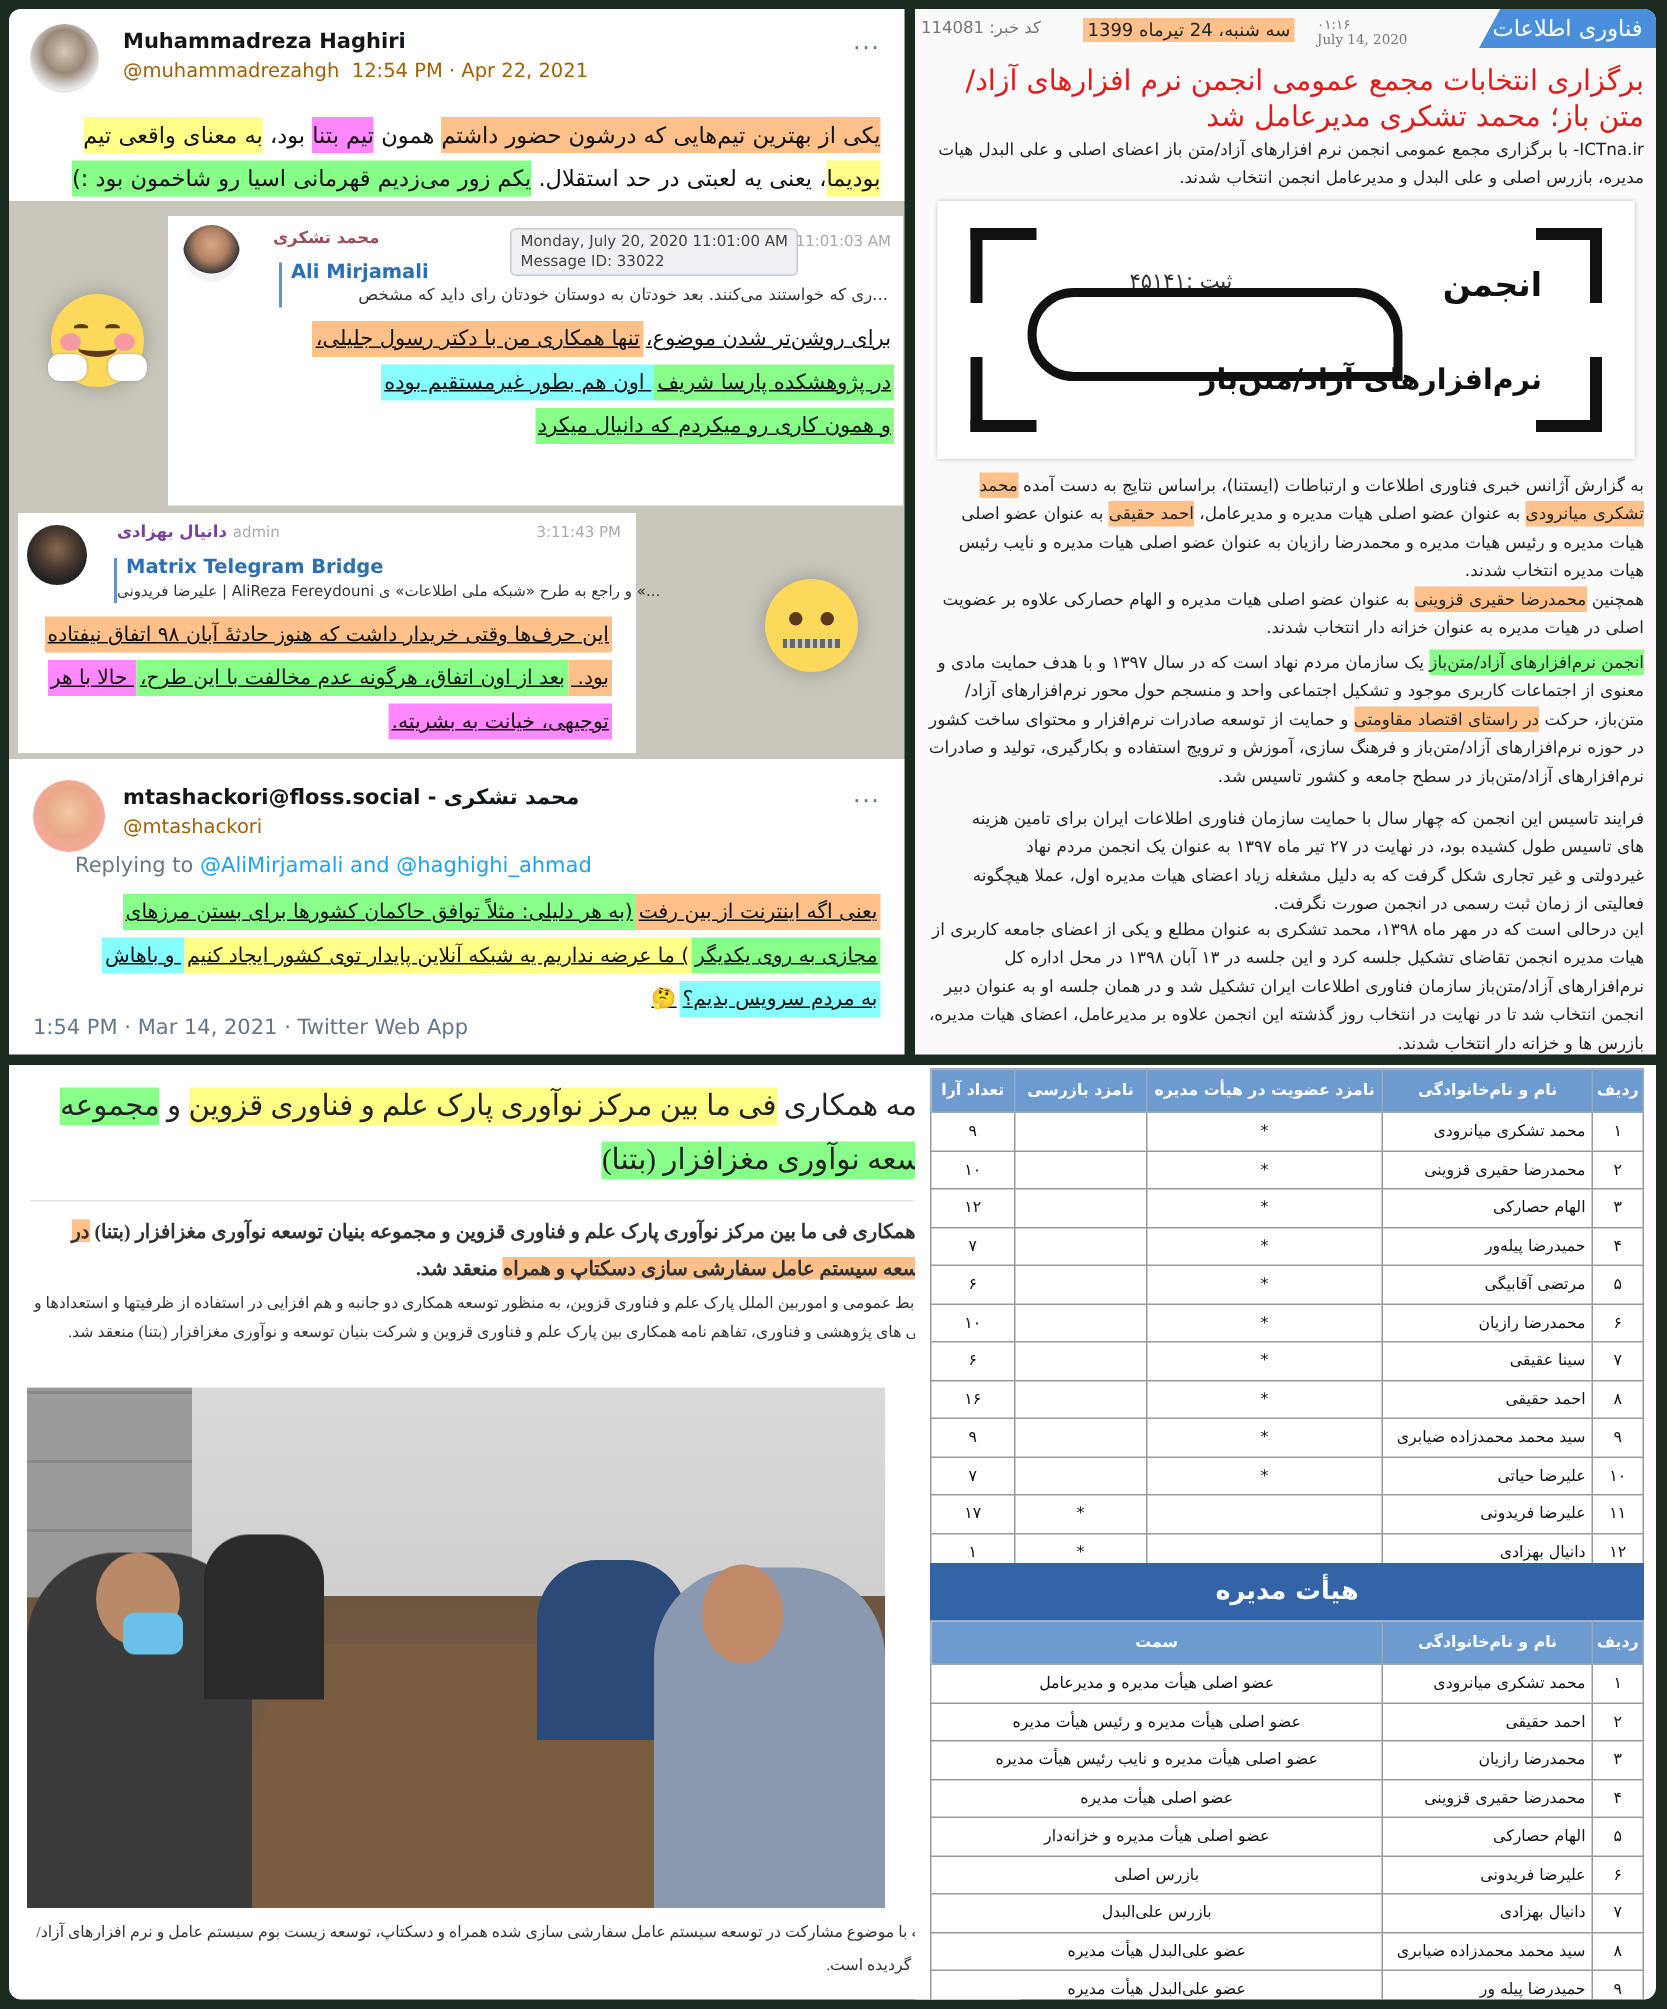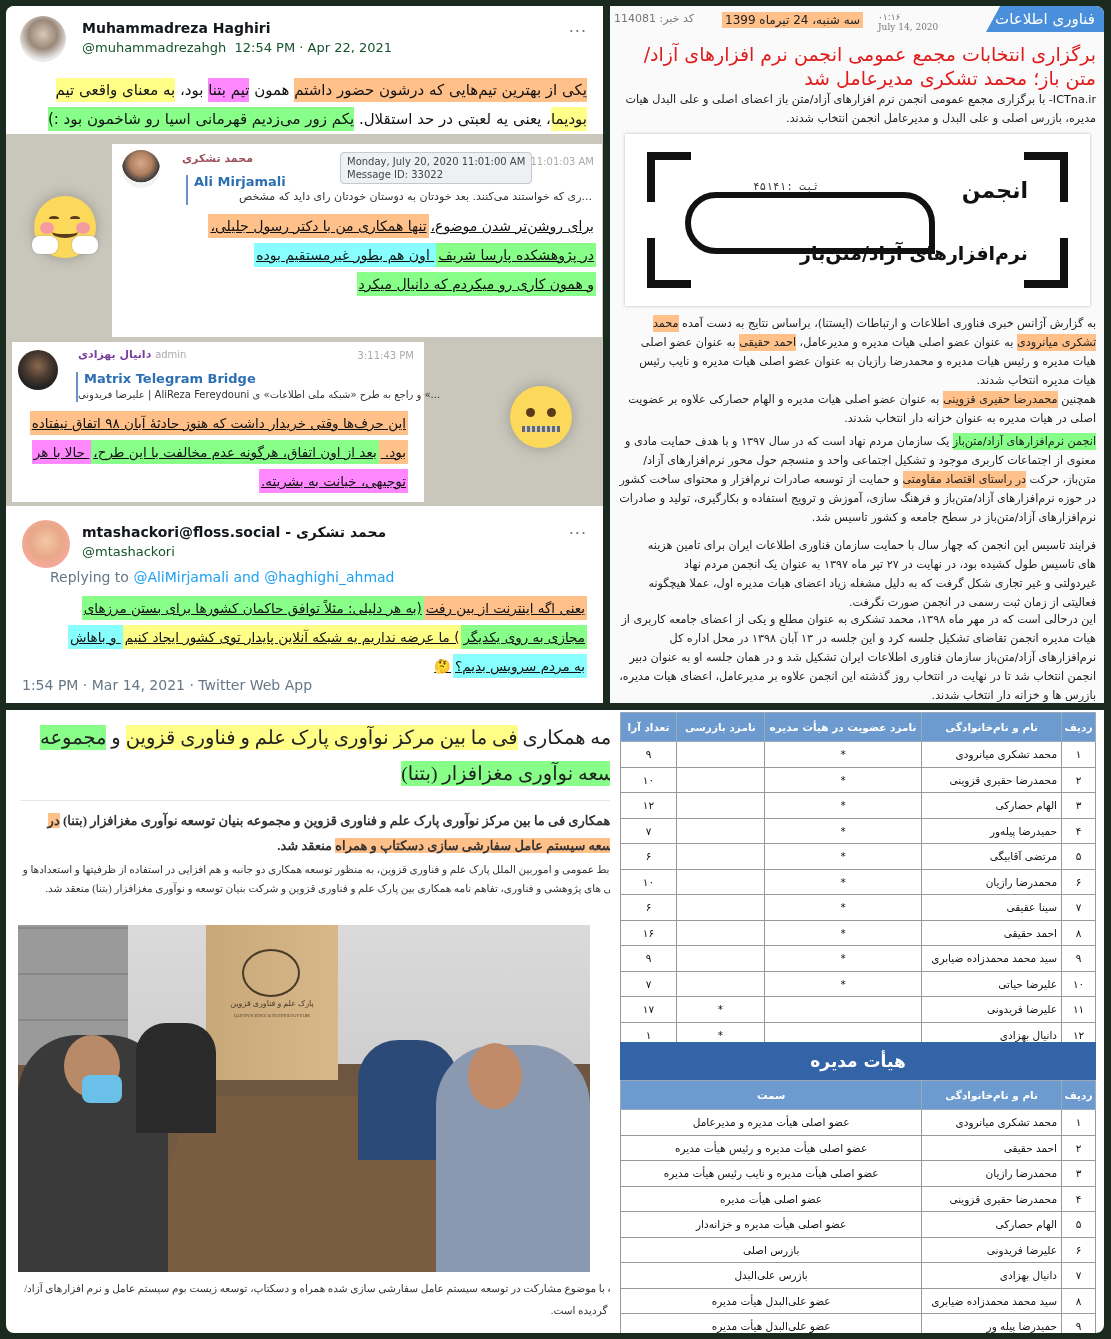--- a/index.html
+++ b/index.html
@@ -12,21 +12,21 @@
   .hl-green { background: #88ff88; }
   .hl-cyan { background: #88ffff; }
   .hl-red { background: #ffa0a0; }
   .rtl { direction: rtl; text-align: right; }
 
   
   #left { left: 6px; top: 6px; width: 597px; height: 697px; background: #c9c6bb; border-radius: 8px 0 0 0; }
   .tweet1 { position: absolute; left: 0; top: 0; width: 597px; height: 128px; background: #fff; padding: 12px 14px; }
   .avatar { position: absolute; width: 46px; height: 46px; border-radius: 50%; overflow: hidden; }
   .tw-name { position: absolute; font-weight: bold; font-size: 14px; color: #14171a; }
-  .tw-handle { position: absolute; font-size: 13px; color: #14532d; }
+  .tw-handle { position: absolute; font-size: 13px; color: #a16207; }
   .dots { position: absolute; right: 16px; font-size: 16px; color: #657786; letter-spacing: 1px; }
   .tw-text { position: absolute; right: 16px; font-size: 15px; line-height: 29px; color: #111; }
   .tw-text span { padding: 3px 0; }
 
   .chat { position: absolute; background: #fff; }
   .chat-name { position: absolute; font-size: 11px; font-weight: bold; color: #9b4e5a; }
   .chat-time { position: absolute; font-size: 10px; color: #aaa; }
   .quote-bar { position: absolute; width: 2px; background: #6b8fc7; }
   .quote-title { position: absolute; font-size: 13px; font-weight: bold; color: #2c6fb3; }
   .quote-text { position: absolute; font-size: 11px; color: #333; white-space: nowrap; }
@@ -165,44 +165,39 @@
   <div class="news-top" style="left:4px;">کد خبر: 114081</div>
   <div class="news-title rtl">برگزاری انتخابات مجمع عمومی انجمن نرم افزارهای آزاد/متن باز؛ محمد تشکری مدیرعامل شد</div>
   <div class="news-p rtl" style="top:84px;">ICTna.ir- با برگزاری مجمع عمومی انجمن نرم افزارهای آزاد/متن باز اعضای اصلی و علی البدل هیات مدیره، بازرس اصلی و علی البدل و مدیرعامل انجمن انتخاب شدند.</div>
 
   <div class="logo-box">
     <div class="bracket" style="left:22px;top:18px;border-right:none;border-bottom:none;"></div>
     <div class="bracket" style="right:22px;top:18px;border-left:none;border-bottom:none;"></div>
     <div class="bracket" style="left:22px;bottom:18px;border-right:none;border-top:none;"></div>
     <div class="bracket" style="right:22px;bottom:18px;border-left:none;border-top:none;"></div>
     <div style="position:absolute;right:62px;top:44px;font-size:22px;font-weight:bold;color:#111;">انجمن</div>
-    <div style="position:absolute;left:128px;top:46px;font-size:11px;color:#333;font-family:Liberation Mono, monospace;">ثبت :۴۵۱۴۱</div>
+    <div style="position:absolute;left:128px;top:46px;font-size:14px;color:#333;">ثبت :۴۵۱۴۱</div>
     <div style="position:absolute;left:60px;top:58px;width:250px;height:62px;border:6px solid #111;border-radius:40px 40px 0 40px;background:#fff;"></div>
     <div style="position:absolute;right:62px;top:108px;font-size:19px;font-weight:bold;color:#111;direction:rtl;">نرم‌افزارهای آزاد/متن‌باز</div>
   </div>
 
   <div class="news-p rtl" style="top:308px;"><span>به گزارش آژانس خبری فناوری اطلاعات و ارتباطات (ایستنا)، براساس نتایج به دست آمده </span><span class="hl-orange">محمد تشکری میانرودی</span><span> به عنوان عضو اصلی هیات مدیره و مدیرعامل، </span><span class="hl-orange">احمد حقیقی</span><span> به عنوان عضو اصلی هیات مدیره و رئیس هیات مدیره و محمدرضا رازیان به عنوان عضو اصلی هیات مدیره و نایب رئیس هیات مدیره انتخاب شدند.</span></div>
   <div class="news-p rtl" style="top:384px;"><span>همچنین </span><span class="hl-orange">محمدرضا حقیری قزوینی</span><span> به عنوان عضو اصلی هیات مدیره و الهام حصارکی علاوه بر عضویت اصلی در هیات مدیره به عنوان خزانه دار انتخاب شدند.</span></div>
   <div class="news-p rtl" style="top:426px;"><span class="hl-green">انجمن نرم‌افزارهای آزاد/متن‌باز</span><span> یک سازمان مردم نهاد است که در سال ۱۳۹۷ و با هدف حمایت مادی و معنوی از اجتماعات کاربری موجود و تشکیل اجتماعی واحد و منسجم حول محور نرم‌افزارهای آزاد/متن‌باز، حرکت </span><span class="hl-orange">در راستای اقتصاد مقاومتی</span><span> و حمایت از توسعه صادرات نرم‌افزار و محتوای ساخت کشور در حوزه نرم‌افزارهای آزاد/متن‌باز و فرهنگ سازی، آموزش و ترویج استفاده و بکارگیری، تولید و صادرات نرم‌افزارهای آزاد/متن‌باز در سطح جامعه و کشور تاسیس شد.</span></div>
   <div class="news-p rtl" style="top:530px;margin-left:24px;">فرایند تاسیس این انجمن که چهار سال با حمایت سازمان فناوری اطلاعات ایران برای تامین هزینه های تاسیس طول کشیده بود، در نهایت در ۲۷ تیر ماه ۱۳۹۷ به عنوان یک انجمن مردم نهاد غیردولتی و غیر تجاری شکل گرفت که به دلیل مشغله زیاد اعضای هیات مدیره اول، عملا هیچگونه فعالیتی از زمان ثبت رسمی در انجمن صورت نگرفت.</div>
   <div class="news-p rtl" style="top:604px;">این درحالی است که در مهر ماه ۱۳۹۸، محمد تشکری به عنوان مطلع و یکی از اعضای جامعه کاربری از هیات مدیره انجمن تقاضای تشکیل جلسه کرد و این جلسه در ۱۳ آبان ۱۳۹۸ در محل اداره کل نرم‌افزارهای آزاد/متن‌باز سازمان فناوری اطلاعات ایران تشکیل شد و در همان جلسه او به عنوان دبیر انجمن انتخاب شد تا در نهایت در انتخاب روز گذشته این انجمن علاوه بر مدیرعامل، اعضای هیات مدیره، بازرس ها و خزانه دار انتخاب شدند.</div>
 </div>
 
 <div id="article" class="panel">
   <div class="art-title rtl"><span>تفاهم نامه همکاری </span><span class="hl-yellow">فی ما بین مرکز نوآوری پارک علم و فناوری قزوین</span><span> و </span><span class="hl-green">مجموعه بنیان توسعه نوآوری مغزافزار (بتنا)</span></div>
   <div class="art-sep"></div>
   <div class="art-sub rtl"><span>تفاهم نامه همکاری فی ما بین مرکز نوآوری پارک علم و فناوری قزوین و مجموعه بنیان توسعه نوآوری مغزافزار (بتنا) </span><span class="hl-orange">در خصوص توسعه سیستم عامل سفارشی سازی دسکتاپ و همراه</span><span> منعقد شد.</span></div>
   <div class="art-body rtl" style="top:150px;">به گزارش روابط عمومی و اموربین الملل پارک علم و فناوری قزوین، به منظور توسعه همکاری دو جانبه و هم افزایی در استفاده از ظرفیتها و استعدادها و همچنین توانایی های پژوهشی و فناوری، تفاهم نامه همکاری بین پارک علم و فناوری قزوین  و شرکت بنیان توسعه و نوآوری مغزافزار (بتنا) منعقد شد.</div>
   <div class="photo">
     <div style="position:absolute;left:0;top:0;width:110px;height:140px;background:repeating-linear-gradient(0deg,#9a9a9a 0 44px,#888 44px 46px);"></div>
-    <div style="position:absolute;left:188px;top:0;width:132px;height:155px;background:linear-gradient(90deg,#c8a878,#d8b888);">
-      <div style="position:absolute;left:36px;top:24px;width:58px;height:48px;border:2px solid #4a3a2a;border-radius:50%;"></div>
-      <div style="position:absolute;left:0;right:0;top:74px;font-size:8px;text-align:center;color:#4a3a2a;direction:rtl;">پارک علم و فناوری قزوین</div>
-      <div style="position:absolute;left:0;right:0;top:88px;font-size:4px;text-align:center;color:#4a3a2a;">QAZVIN SCIENCE &amp; TECHNOLOGY PARK</div>
-    </div>
     <div style="position:absolute;left:150px;top:145px;width:300px;height:202px;background:#7a5c40;transform:perspective(300px) rotateX(30deg);"></div>
     <div style="position:absolute;left:0;top:110px;width:150px;height:237px;background:#3a3a3a;border-radius:60px 60px 0 0;"></div>
     <div style="position:absolute;left:46px;top:110px;width:56px;height:62px;background:#b88a68;border-radius:50%;"></div>
     <div style="position:absolute;left:64px;top:150px;width:40px;height:28px;background:#6ac0e8;border-radius:8px;"></div>
     <div style="position:absolute;left:118px;top:98px;width:80px;height:110px;background:#2a2a2a;border-radius:30px 30px 0 0;"></div>
     <div style="position:absolute;left:340px;top:115px;width:100px;height:120px;background:#2c4a78;border-radius:40px 40px 0 0;"></div>
     <div style="position:absolute;left:418px;top:120px;width:154px;height:227px;background:#8a98b0;border-radius:60px 60px 0 0;"></div>
     <div style="position:absolute;left:450px;top:118px;width:54px;height:66px;background:#c08a68;border-radius:50%;"></div>
   </div>
   <div class="art-body rtl" style="top:568px;line-height:22px;">این تفاهم نامه با موضوع مشارکت در توسعه سیستم عامل سفارشی سازی شده همراه و دسکتاپ، توسعه زیست بوم سیستم عامل و نرم افزارهای آزاد/ متن باز منعقد گردیده است.</div>

